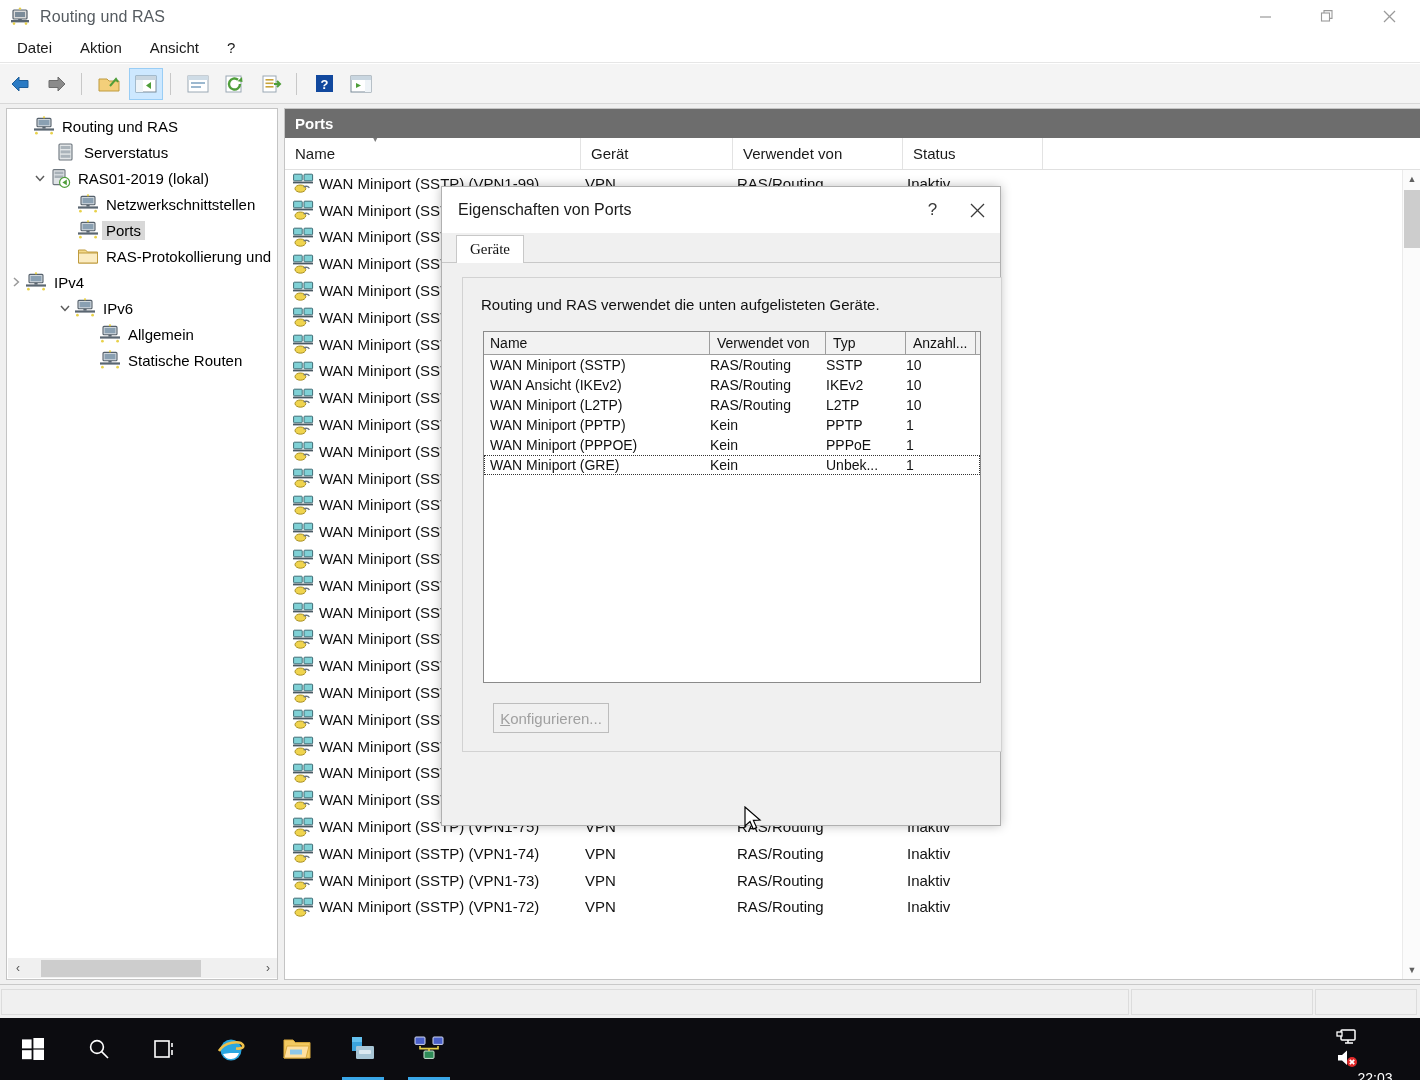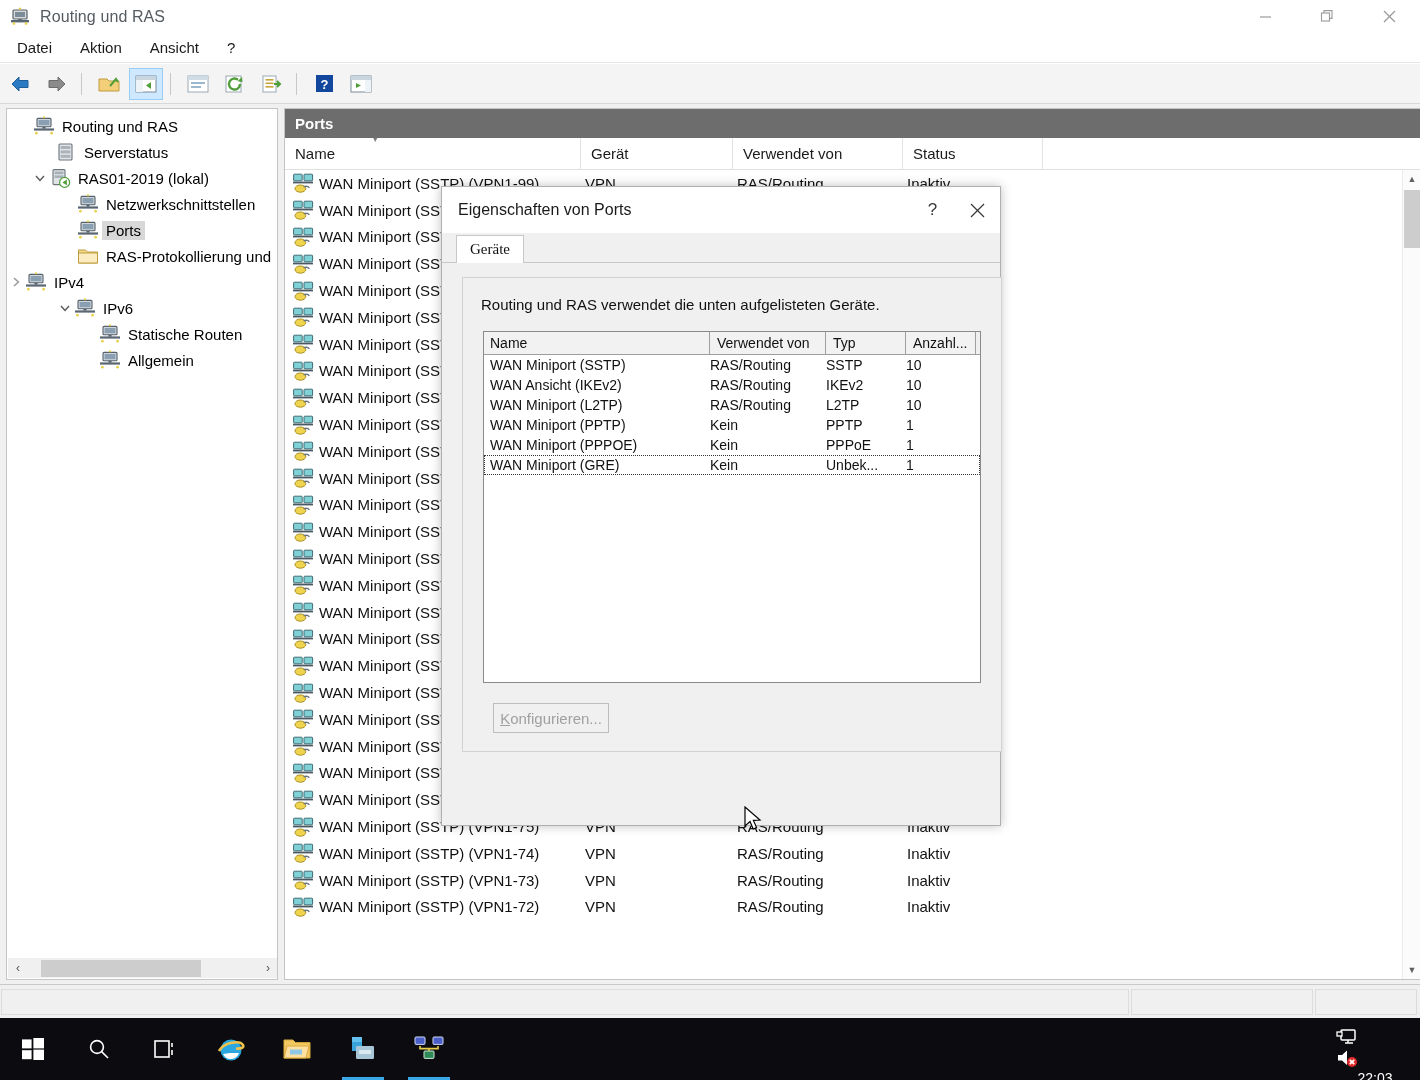--- a/index.html
+++ b/index.html
@@ -425,34 +425,34 @@
             <span class="twisty"></span>
             <span class="ticon"><svg width="22" height="20" viewBox="0 0 22 20">
                 <rect x="4" y="2.4" width="14" height="8.4" rx="1" fill="#cfd6dc" stroke="#55606b" stroke-width="1.1"></rect>
                 <rect x="5.6" y="4" width="10.8" height="5.2" fill="#8aa0b2"></rect>
                 <rect x="1" y="12.4" width="20" height="2.2" fill="#5a6671"></rect>
                 <rect x="9.4" y="10.8" width="3.2" height="1.8" fill="#5a6671"></rect>
                 <circle cx="3.4" cy="17.2" r="1.35" fill="#e8d14a"></circle>
                 <circle cx="18.6" cy="17.2" r="1.35" fill="#e8d14a"></circle>
                 <circle cx="11" cy="1.3" r="1.15" fill="#e8d14a"></circle>
               </svg></span>
-            <span class="lbl">Statische Routen</span>
+            <span class="lbl">Allgemein</span>
           </div>
           <div class="tree-row" style="padding-left: 74px;">
             <span class="twisty"></span>
             <span class="ticon"><svg width="22" height="20" viewBox="0 0 22 20">
                 <rect x="4" y="2.4" width="14" height="8.4" rx="1" fill="#cfd6dc" stroke="#55606b" stroke-width="1.1"></rect>
                 <rect x="5.6" y="4" width="10.8" height="5.2" fill="#8aa0b2"></rect>
                 <rect x="1" y="12.4" width="20" height="2.2" fill="#5a6671"></rect>
                 <rect x="9.4" y="10.8" width="3.2" height="1.8" fill="#5a6671"></rect>
                 <circle cx="3.4" cy="17.2" r="1.35" fill="#e8d14a"></circle>
                 <circle cx="18.6" cy="17.2" r="1.35" fill="#e8d14a"></circle>
                 <circle cx="11" cy="1.3" r="1.15" fill="#e8d14a"></circle>
               </svg></span>
-            <span class="lbl">Allgemein</span>
+            <span class="lbl">Statische Routen</span>
           </div>
         </div>
       <div class="tree-hscroll">
         <div class="hs-arrow">‹</div>
         <div class="hs-track">
           <div class="hs-thumb"></div>
         </div>
         <div class="hs-arrow">›</div>
       </div>
     </div>

